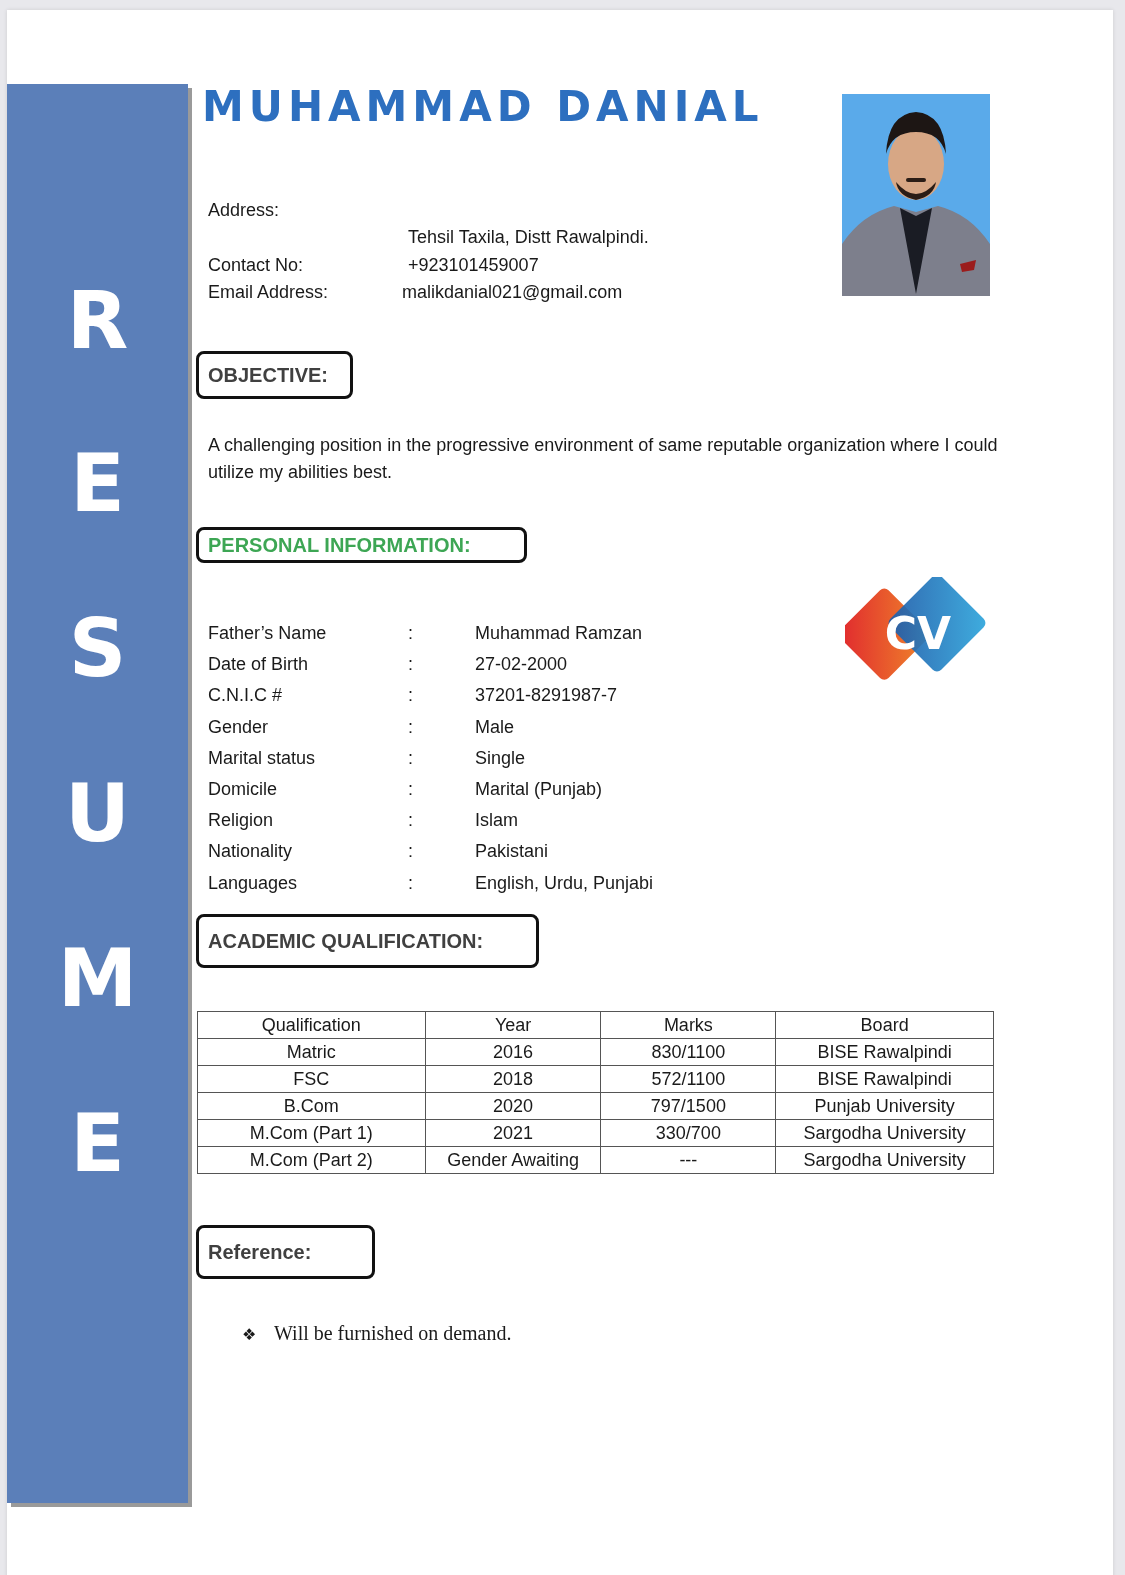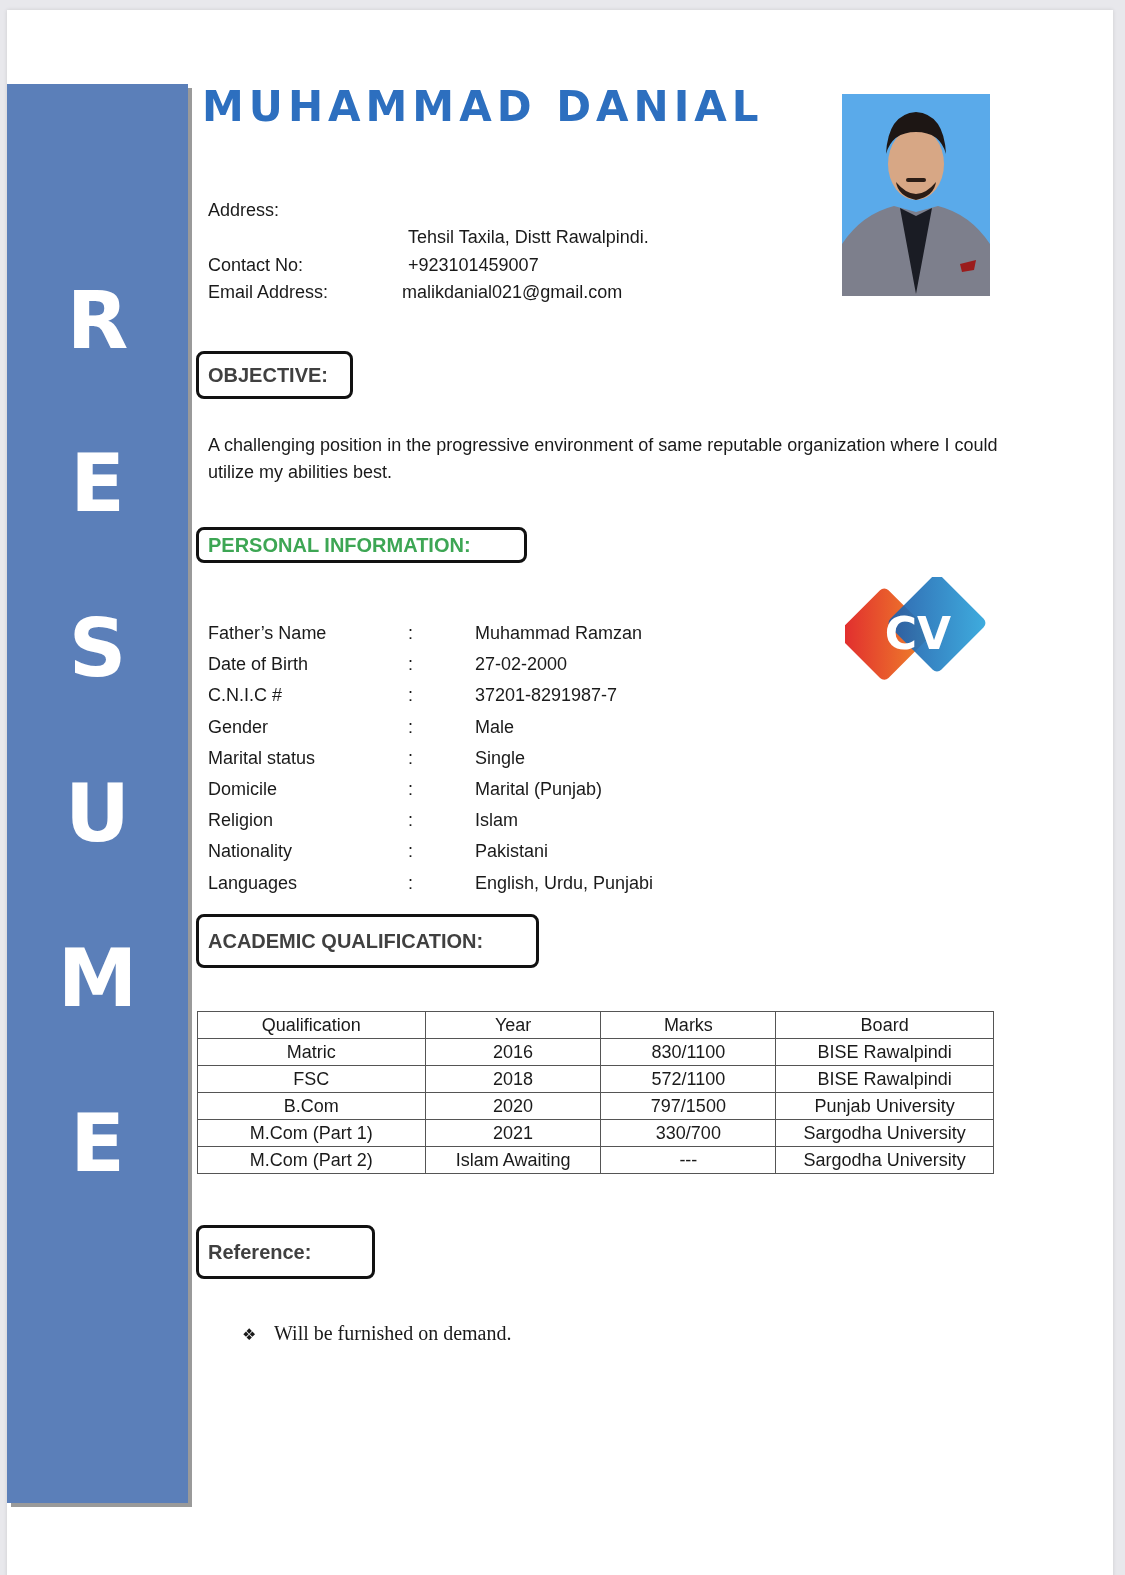--- a/index.html
+++ b/index.html
@@ -225,21 +225,21 @@
     <td>Punjab University</td>
   </tr>
   <tr>
     <td>M.Com (Part 1)</td>
     <td>2021</td>
     <td>330/700</td>
     <td>Sargodha University</td>
   </tr>
   <tr>
     <td>M.Com (Part 2)</td>
-    <td>Islam Awaiting</td>
+    <td>Gender Awaiting</td>
     <td>---</td>
     <td>Sargodha University</td>
   </tr>
 </tbody>
   </table>
 
 <div class="section-box blue" style="top:1225px; width:179px; height:54px">
   <span>Reference:</span>
 </div>
 <div class="ref-bullet">

